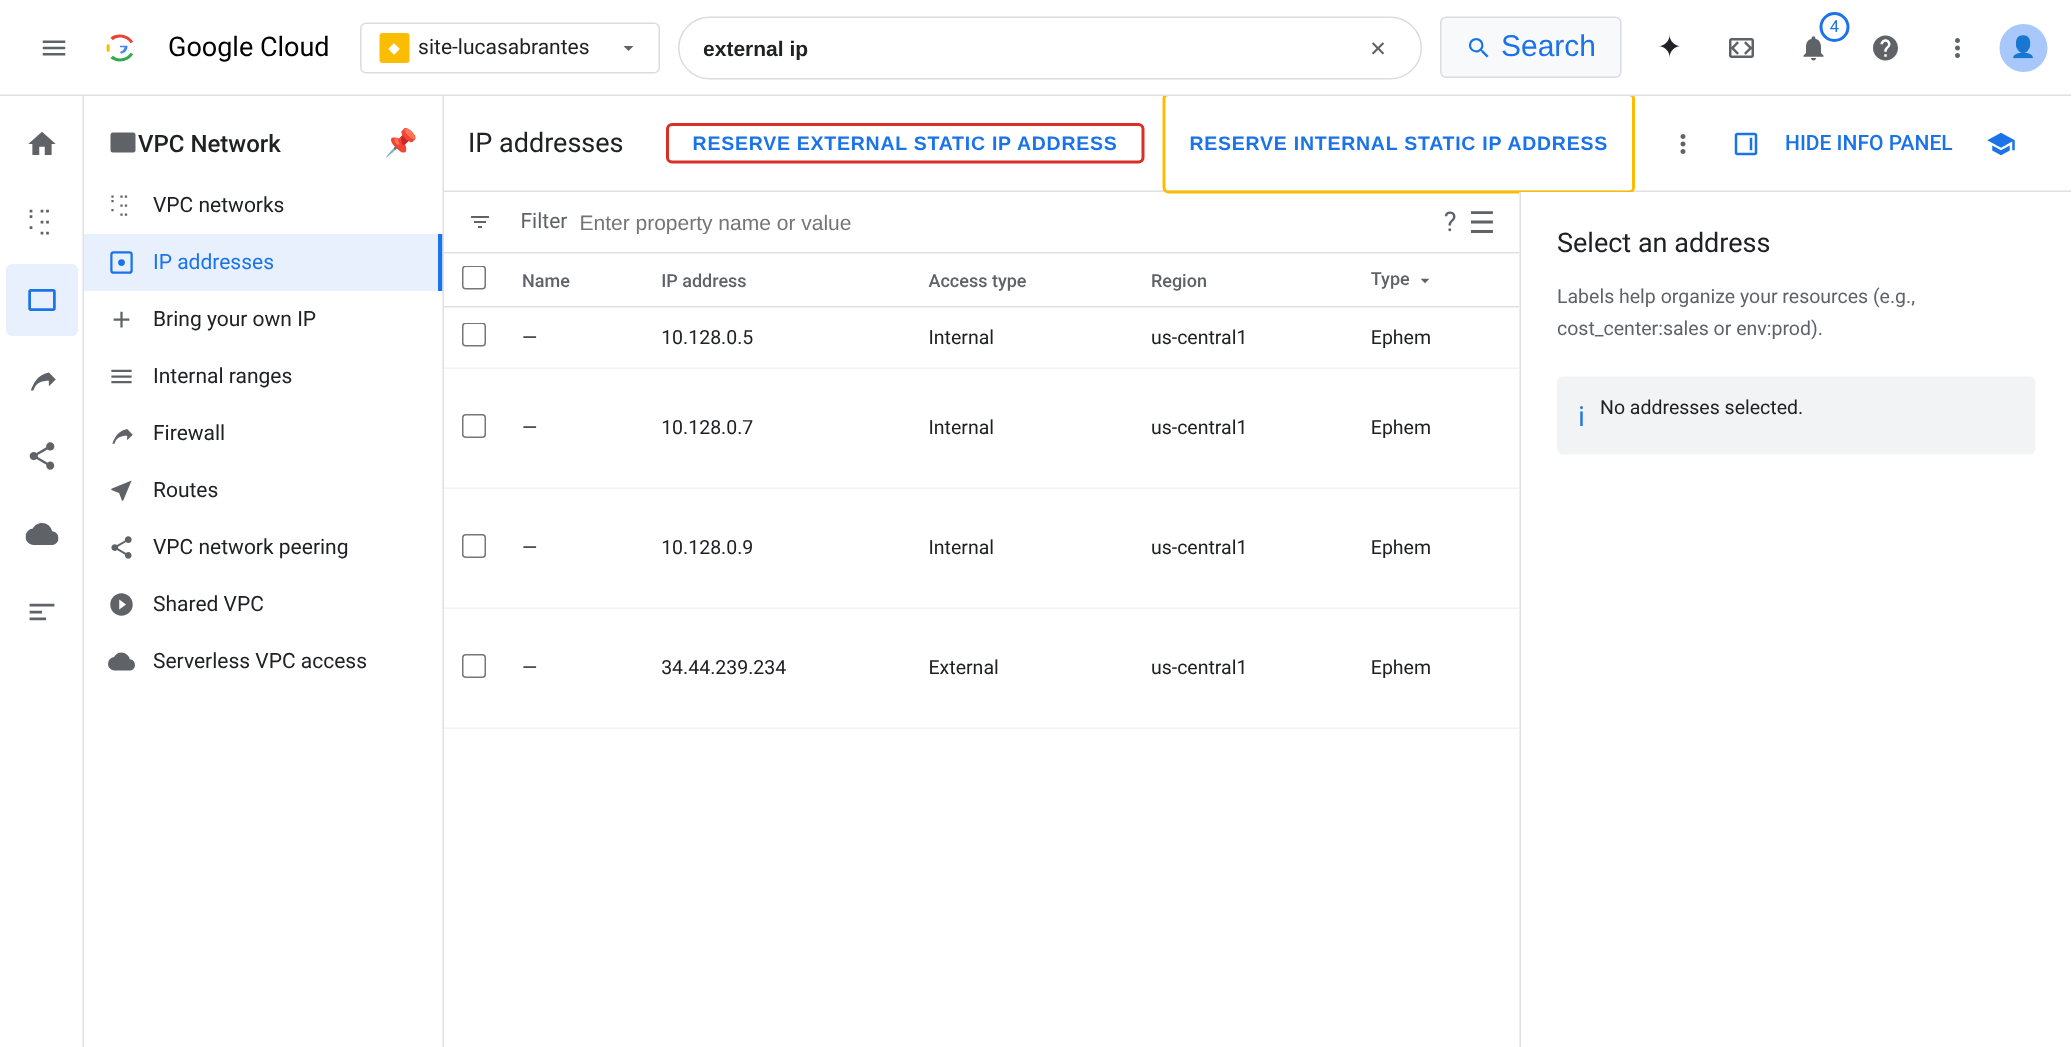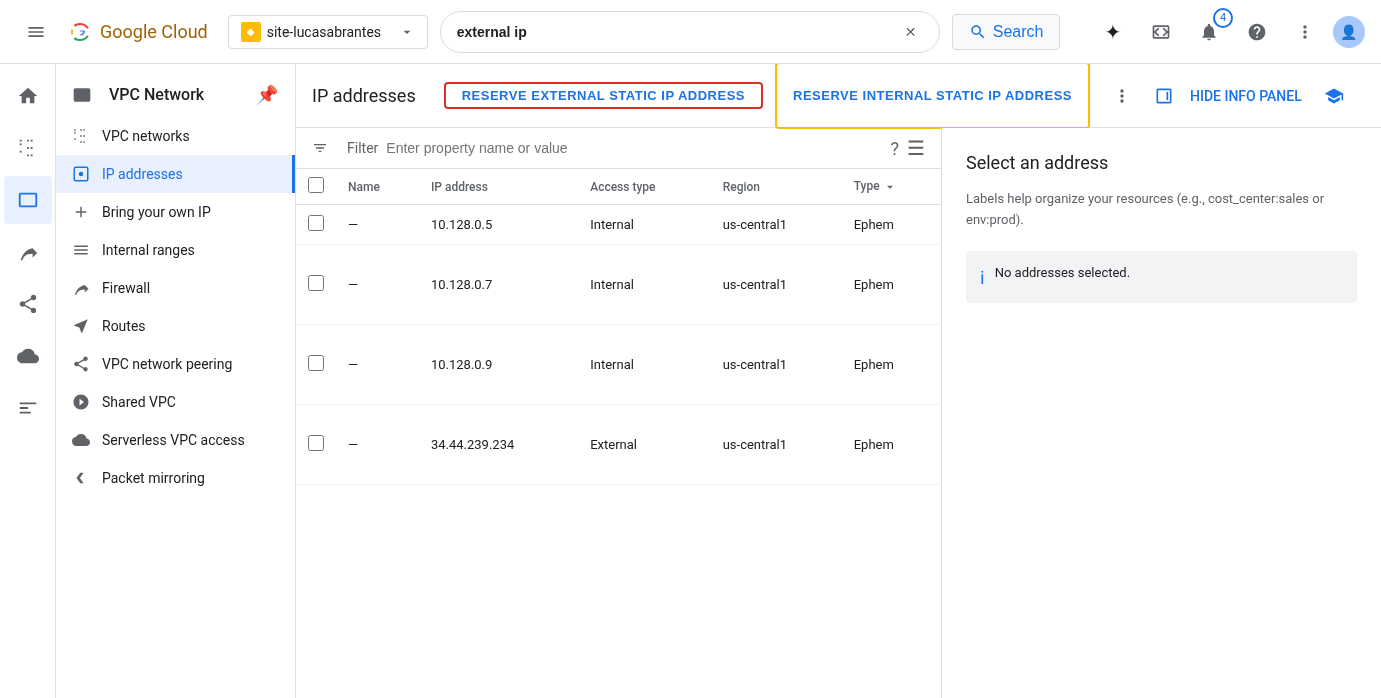--- a/index.html
+++ b/index.html
@@ -11,24 +11,24 @@
       align-items: center;
       height: 64px;
       padding: 0 16px;
       border-bottom: 1px solid #e0e0e0;
       background: #fff;
       gap: 12px;
     }
     .google-cloud-logo {
       display: flex;
       align-items: center;
-      gap: 8px;
+      gap: 20px;
       font-size: 18px;
       font-weight: 400;
-      color: #a16207;
+      color: #000000;
       margin-right: 8px;
     }
     .project-selector {
       display: flex;
       align-items: center;
       gap: 6px;
       border: 1px solid #dadce0;
       border-radius: 4px;
       padding: 6px 12px;
       cursor: pointer;
@@ -67,21 +67,21 @@
     }
     .search-btn {
       display: flex;
       align-items: center;
       gap: 6px;
       background: #f8f9fa;
       border: 1px solid #dadce0;
       border-radius: 4px;
       padding: 8px 16px;
       cursor: pointer;
-      font-size: 16px;
+      font-size: 20px;
       color: #1a73e8;
     }
     .top-icons {
       display: flex;
       align-items: center;
       gap: 8px;
       margin-left: auto;
     }
     .icon-btn {
       width: 40px;
@@ -170,21 +170,21 @@
     .nav-panel {
       width: 240px;
       background: #fff;
       border-right: 1px solid #e0e0e0;
       overflow-y: auto;
       padding: 8px 0;
     }
     .nav-header {
       display: flex;
       align-items: center;
-      gap: 17px;
+      gap: 0;
       padding: 12px 16px;
       font-size: 16px;
       font-weight: 500;
       color: #202124;
     }
     .pin-icon {
       margin-left: auto;
       color: #1a73e8;
       font-size: 18px;
     }
@@ -361,21 +361,21 @@
     .checkbox {
       width: 16px;
       height: 16px;
       cursor: pointer;
     }
     .col-check { width: 40px; }
     .type-col { color: #202124; }
 
     
     .info-panel {
-      width: 440px;
+      width: 368px;
       border-left: 1px solid #e0e0e0;
       padding: 24px;
       background: #fff;
       overflow-y: auto;
     }
     .info-title {
       font-size: 18px;
       font-weight: 400;
       color: #202124;
       margin-bottom: 16px;
@@ -572,26 +572,20 @@
       <svg class="nav-icon" width="18" height="18" viewBox="0 0 24 24" fill="#5f6368">
           <path d="M12 2C6.48 2 2 6.48 2 12s4.48 10 10 10 10-4.48 10-10S17.52 2 12 2zm-2 14.5v-9l6 4.5-6 4.5z"></path>
         </svg>
       <span>Shared VPC</span>
     </div>
     <div class="nav-item">
       <svg class="nav-icon" width="18" height="18" viewBox="0 0 24 24" fill="#5f6368">
           <path d="M19.35 10.04A7.49 7.49 0 0 0 12 4C9.11 4 6.6 5.64 5.35 8.04A5.994 5.994 0 0 0 0 14c0 3.31 2.69 6 6 6h13c2.76 0 5-2.24 5-5 0-2.64-2.05-4.78-4.65-4.96z"></path>
         </svg>
       <span>Serverless VPC access</span>
-    </div>
-    <div class="nav-item">
-      <svg class="nav-icon" width="18" height="18" viewBox="0 0 24 24" fill="#5f6368">
-          <path d="M15.5 5H11L6 12l5 7h4.5l-5-7z"></path>
-        </svg>
-      <span>Packet mirroring</span>
     </div>
   </div>
 
   <div class="main-content">
 
     <div class="content-header">
       <span class="page-title">IP addresses</span>
       <button class="btn-reserve-external">RESERVE EXTERNAL STATIC IP ADDRESS</button>
       <button class="btn-reserve-internal">RESERVE INTERNAL STATIC IP ADDRESS</button>
       <button class="icon-btn more-btn">

